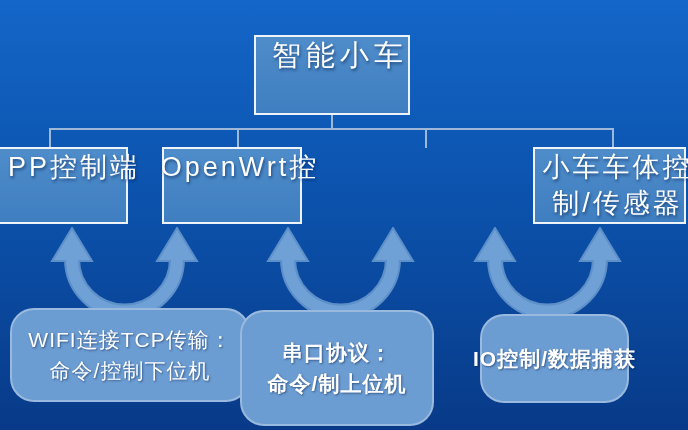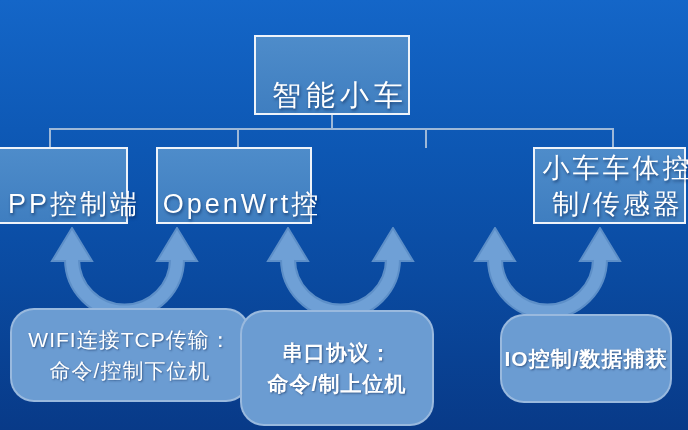--- a/index.html
+++ b/index.html
@@ -6,21 +6,21 @@
   .stage {
     position:relative; width:688px; height:430px; overflow:hidden;
     background:linear-gradient(180deg,#1466c8 0%,#0d57b3 35%,#0a4aa0 65%,#083a88 100%);
     font-family:"Liberation Sans","DejaVu Sans",sans-serif;
   }
   .cline { position:absolute; background:#9db8d8; z-index:0; }
   .node {
     position:absolute; box-sizing:border-box; z-index:2;
     background:linear-gradient(180deg,#4e8cca 0%,#3f7ec0 100%);
     border:2px solid #eef3fa;
-    display:flex; flex-direction:column; justify-content:flex-end; align-items:center;
+    display:flex; flex-direction:column; justify-content:flex-start; align-items:center;
     color:#ffffff; font-size:27px; line-height:36px; letter-spacing:3px;
     text-align:center; text-shadow:1px 2px 3px rgba(0,25,70,0.55);padding-left:16px;
   }
   .title-box { font-size:29px; letter-spacing:5px; }
   .node-line { white-space:nowrap; }
   .node--first .node-line { padding-left:38px; }
   .txt-orange {
     color:#e8551d; font-weight:bold;
     text-shadow:0 0 3px rgba(255,150,110,0.95), 1px 1px 2px rgba(110,10,0,0.4);
   }
@@ -47,21 +47,21 @@
   <div class="cline" style="left:612px;top:128px;width:2px;height:20px"></div>
 
   <div class="node title-box" style="left:254px;top:35px;width:156px;height:80px">
     <div class="node-line">智能小车</div>
   </div>
 
   <div class="node node--first" style="left:-34px;top:147px;width:162px;height:77px">
     <div class="node-line">PP控制端</div>
   </div>
 
-  <div class="node" style="left:156px;top:147px;width:156px;height:77px">
+  <div class="node" style="left:162px;top:147px;width:140px;height:77px">
     <div class="node-line">OpenWrt控</div>
   </div>
 
 
   <div class="node" style="left:533px;top:147px;width:153px;height:77px">
     <div class="node-line">小车车体控</div>
     <div class="node-line">制/传感器</div>
   </div>
 
   <svg class="arrow" style="left:50px;top:227px" width="150" height="100" viewBox="0 0 150 100">
@@ -88,17 +88,17 @@
   <div class="bubble" style="left:10px;top:308px;width:240px;height:94px">
     <div class="bline">WIFI连接TCP传输：</div>
     <div class="bline">命令/控制下位机</div>
   </div>
 
   <div class="bubble txt-orange" style="left:240px;top:310px;width:194px;height:116px">
     <div class="bline">串口协议：</div>
     <div class="bline">命令/制上位机</div>
   </div>
 
-  <div class="bubble txt-orange" style="left:500px;top:314px;width:172px;height:89px">
+  <div class="bubble txt-orange" style="left:480px;top:314px;width:149px;height:89px">
     <div class="bline">IO控制/数据捕获</div>
   </div>
 
 </div>
 
 </body></html>

